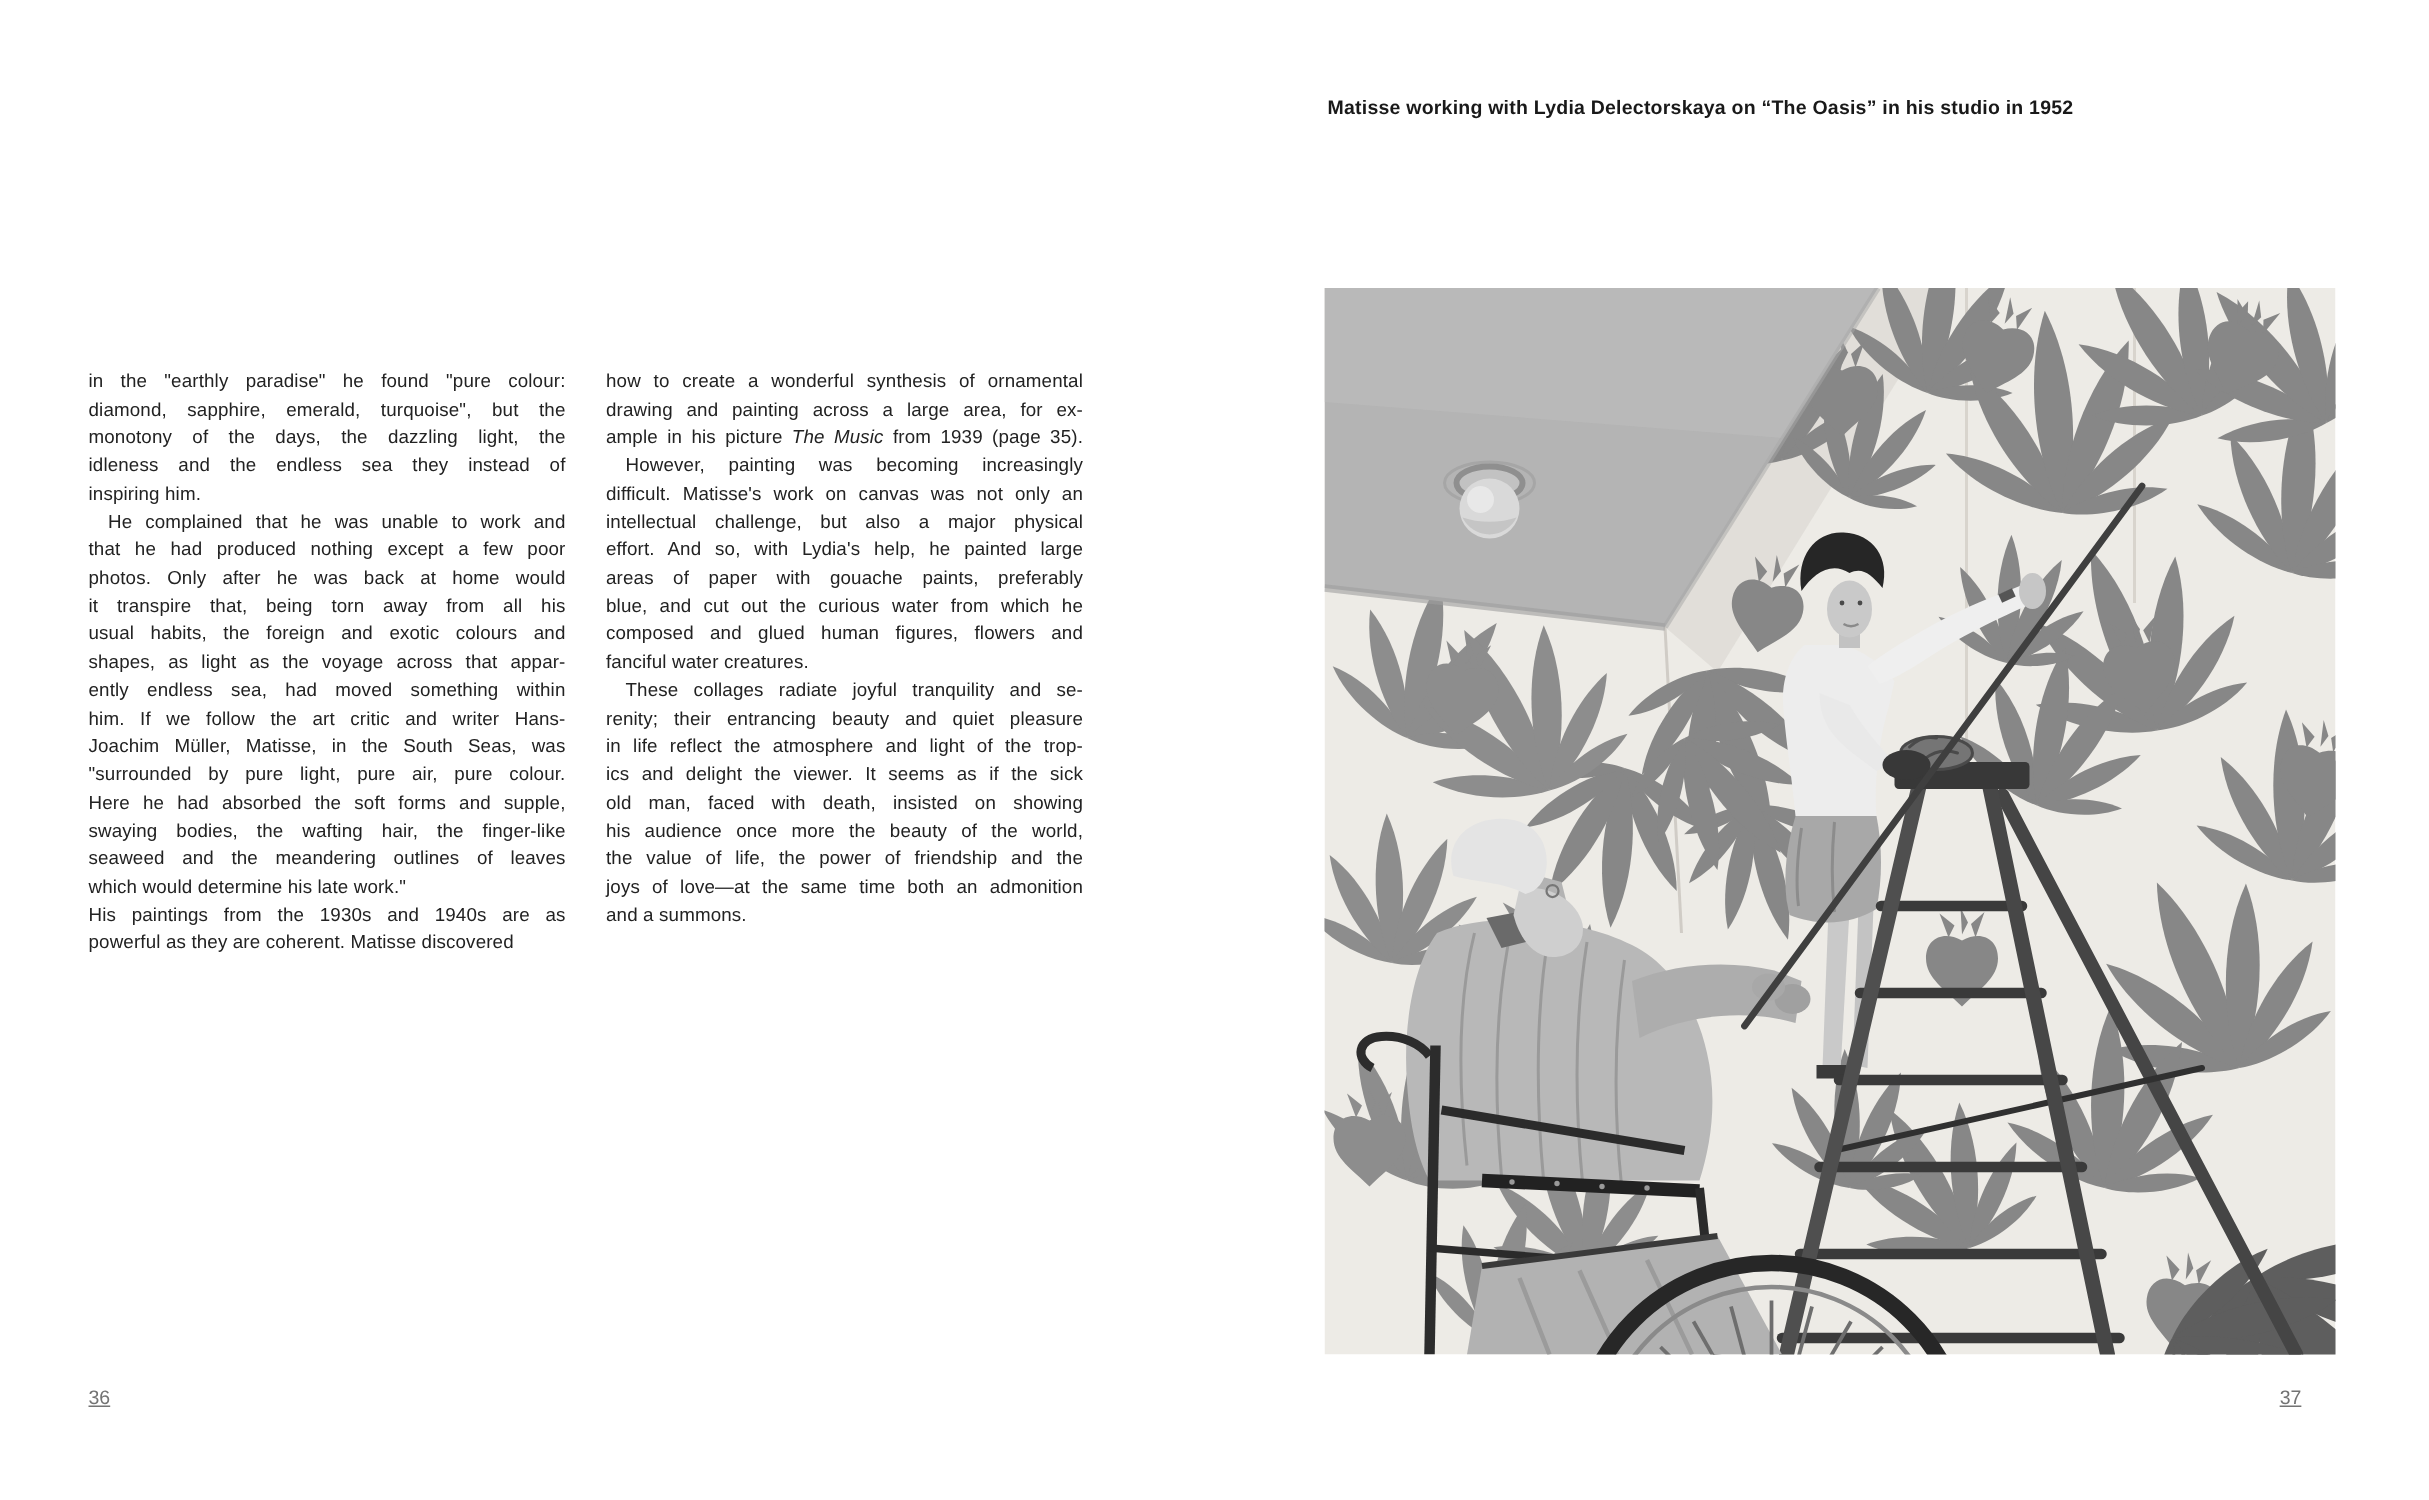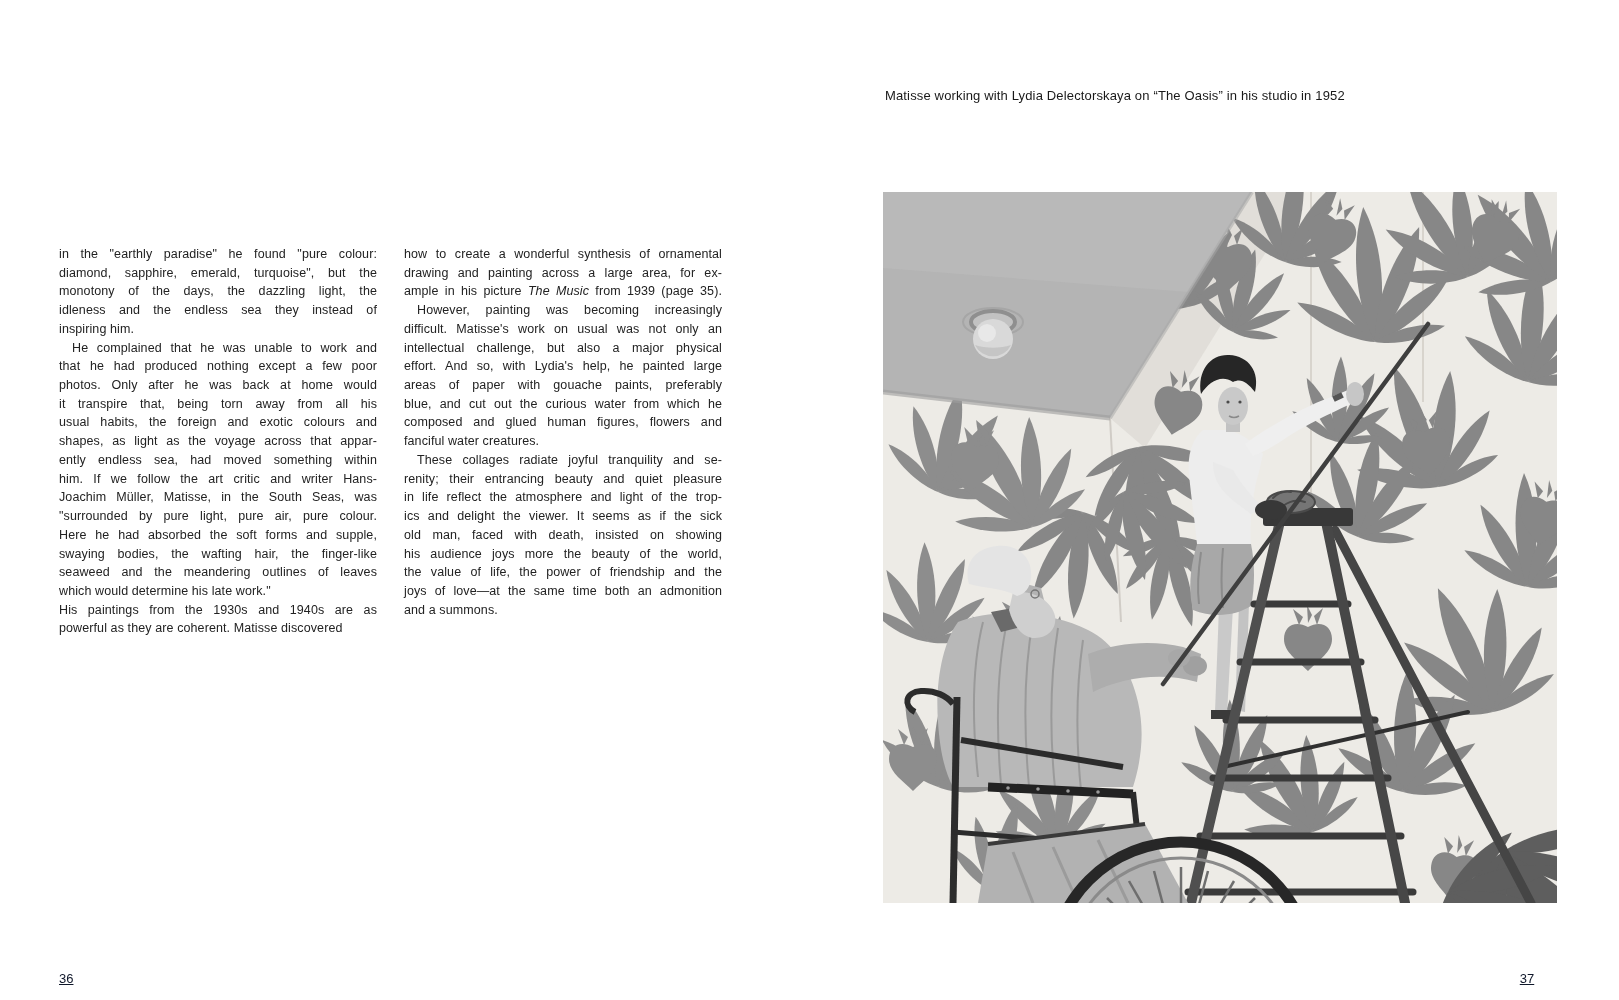--- a/index.html
+++ b/index.html
@@ -4,23 +4,23 @@
 <style>
   html,body{margin:0;padding:0;background:#fff;}
   .page{position:relative;width:1619px;height:1000px;background:#ffffff;overflow:hidden;
         font-family:"Liberation Sans",sans-serif;color:#1f1f1f;}
   .col{position:absolute;top:245px;width:318px;font-size:12.5px;line-height:18.72px;
        letter-spacing:0.1px;color:#222;}
   .line{text-align:justify;text-align-last:justify;}
   .line.end{text-align:justify;text-align-last:left;}
   .line.ind{text-indent:13px;}
   .line i{font-style:italic;}
-  .caption{position:absolute;left:885px;top:64px;font-size:13px;font-weight:400;
-           letter-spacing:0.15px;color:#191919;white-space:nowrap;margin-top:24px;}
-  .pagenum{position:absolute;top:971px;font-size:13px;color:#0f172a;text-decoration:underline;}
+  .caption{position:absolute;left:885px;top:64px;font-size:13px;font-weight:700;
+           letter-spacing:0.15px;color:#191919;white-space:nowrap;}
+  .pagenum{position:absolute;top:924px;font-size:13px;color:#737373;text-decoration:underline;}
   .pagenum.left{left:59px;}
   .pagenum.right{left:1497px;width:60px;text-align:center;}
   .photo{position:absolute;left:883px;top:192px;width:674px;height:711px;display:block;}
 </style>
 </head>
 <body>
 
 <div class="page">
 
   <main>
@@ -45,33 +45,33 @@
         <div class="line">seaweed and the meandering outlines of leaves</div>
         <div class="line end">which would determine his late work."</div>
         <div class="line">His paintings from the 1930s and 1940s are as</div>
         <div class="line end">powerful as they are coherent. Matisse discovered</div>
       </div>
     <div class="col" id="col2" style="left:404px">
         <div class="line">how to create a wonderful synthesis of ornamental</div>
         <div class="line">drawing and painting across a large area, for ex-</div>
         <div class="line">ample in his picture <i>The Music</i> from 1939 (page 35).</div>
         <div class="line ind">However, painting was becoming increasingly</div>
-        <div class="line">difficult. Matisse's work on usual was not only an</div>
+        <div class="line">difficult. Matisse's work on canvas was not only an</div>
         <div class="line">intellectual challenge, but also a major physical</div>
         <div class="line">effort. And so, with Lydia's help, he painted large</div>
         <div class="line">areas of paper with gouache paints, preferably</div>
         <div class="line">blue, and cut out the curious water from which he</div>
         <div class="line">composed and glued human figures, flowers and</div>
         <div class="line end">fanciful water creatures.</div>
         <div class="line ind">These collages radiate joyful tranquility and se-</div>
         <div class="line">renity; their entrancing beauty and quiet pleasure</div>
         <div class="line">in life reflect the atmosphere and light of the trop-</div>
         <div class="line">ics and delight the viewer. It seems as if the sick</div>
         <div class="line">old man, faced with death, insisted on showing</div>
-        <div class="line">his audience joys more the beauty of the world,</div>
+        <div class="line">his audience once more the beauty of the world,</div>
         <div class="line">the value of life, the power of friendship and the</div>
         <div class="line">joys of love—at the same time both an admonition</div>
         <div class="line end">and a summons.</div>
       </div>
     <div class="pagenum left">36</div>
   </main>
 
   <section>
     <div class="caption">Matisse working with Lydia Delectorskaya on “The Oasis” in his studio in 1952</div>
 

